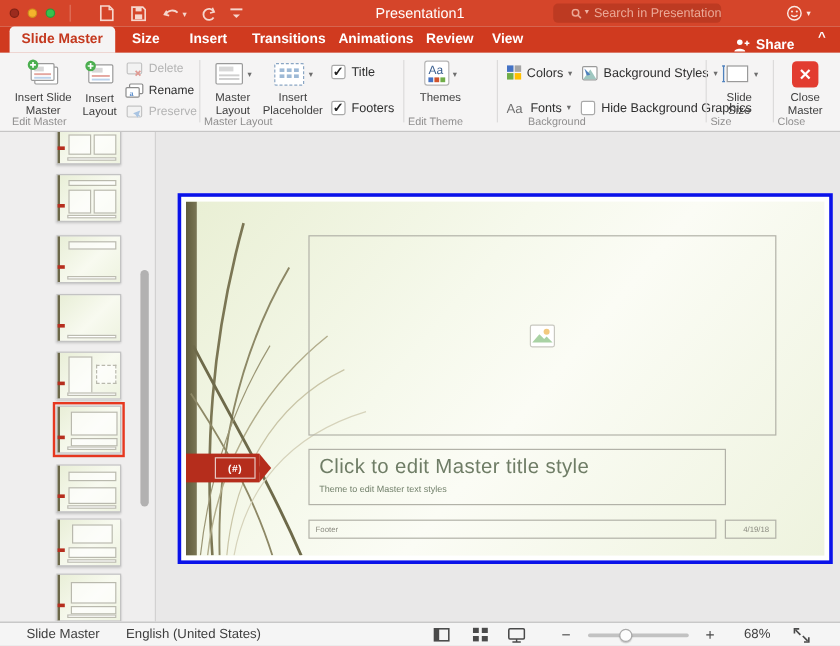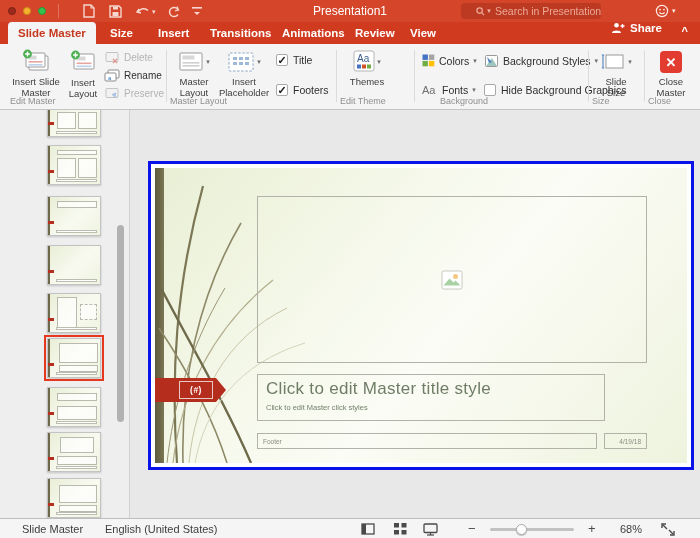--- a/index.html
+++ b/index.html
@@ -23,21 +23,21 @@
   .searchbox .s-caret { color:#eeb3a4; font-size:6px; margin:0 3px 0 1px; }
   .searchbox input { flex:1; background:transparent; border:none; outline:none; font-size:10.5px; color:#ffe3da; font-family:"Liberation Sans",sans-serif; }
   .searchbox input::placeholder { color:#eba896; opacity:1; }
   .smiley { position:absolute; left:655px; top:3px; width:26px; height:16px; display:flex; align-items:center; color:#fbe9e4; }
   .smiley .sm-caret { font-size:7px; margin-left:3px; }
 
   
   .tabbar { position:absolute; left:0; top:22px; width:700px; height:22px; background:#d03a1f; }
   .tab { position:absolute; top:0; height:22px; line-height:22px; color:#ffffff; font-size:11.5px; font-weight:700; padding:0 10px; cursor:default; }
   .tab.active { background:#f5f4f4; color:#c4391f; border-radius:4px 4px 0 0; }
-  .share-area { position:absolute; right:38px; top:0; height:22px; display:flex; align-items:flex-start; color:#ffffff; font-size:11.5px; font-weight:700; gap:4px; }
+  .share-area { position:absolute; right:38px; top:0; height:22px; display:flex; align-items:flex-end; color:#ffffff; font-size:11.5px; font-weight:700; gap:4px; }
   .ribbon-collapse { position:absolute; right:12px; top:3px; color:#ffffff; font-size:11px; font-weight:700; }
 
   
   .ribbon { position:absolute; left:0; top:44px; width:700px; height:66px; background:#f5f4f4; border-bottom:1px solid #c6c5c5; }
   .rsep { position:absolute; top:6px; width:1px; height:52px; background:#dcdbdb; }
   .rgroup-label { position:absolute; bottom:3px; font-size:9px; color:#8f8e8e; text-align:left; }
   .rbtn { position:absolute; display:flex; flex-direction:column; align-items:center; cursor:default; }
   .rbtn .ric { height:28px; display:flex; align-items:center; justify-content:center; gap:2px; }
   .rbtn .rlb { font-size:9.5px; color:#3d3d3d; text-align:center; line-height:10.5px; margin-top:1px; white-space:pre-line; }
   .caret { font-size:7px; color:#6d6d6d; }
@@ -442,21 +442,21 @@
                 </svg>
             </div>
           </div>
 
           <div class="num-tag">
             <div class="inner">(#)</div>
           </div>
 
           <div class="ph" style="left:102px; top:206px; width:348px; height:47px">
             <div class="master-title">Click to edit Master title style</div>
-            <div class="master-body">Click to edit Master click styles</div>
+            <div class="master-body">Theme to edit Master text styles</div>
           </div>
 
           <div class="ph" style="left:102px; top:265px; width:340px; height:16px">
             <div class="footer-text">Footer</div>
           </div>
           <div class="ph" style="left:449px; top:265px; width:43px; height:16px">
             <div class="date-text">4/19/18</div>
           </div>
         </div>
       </div>

